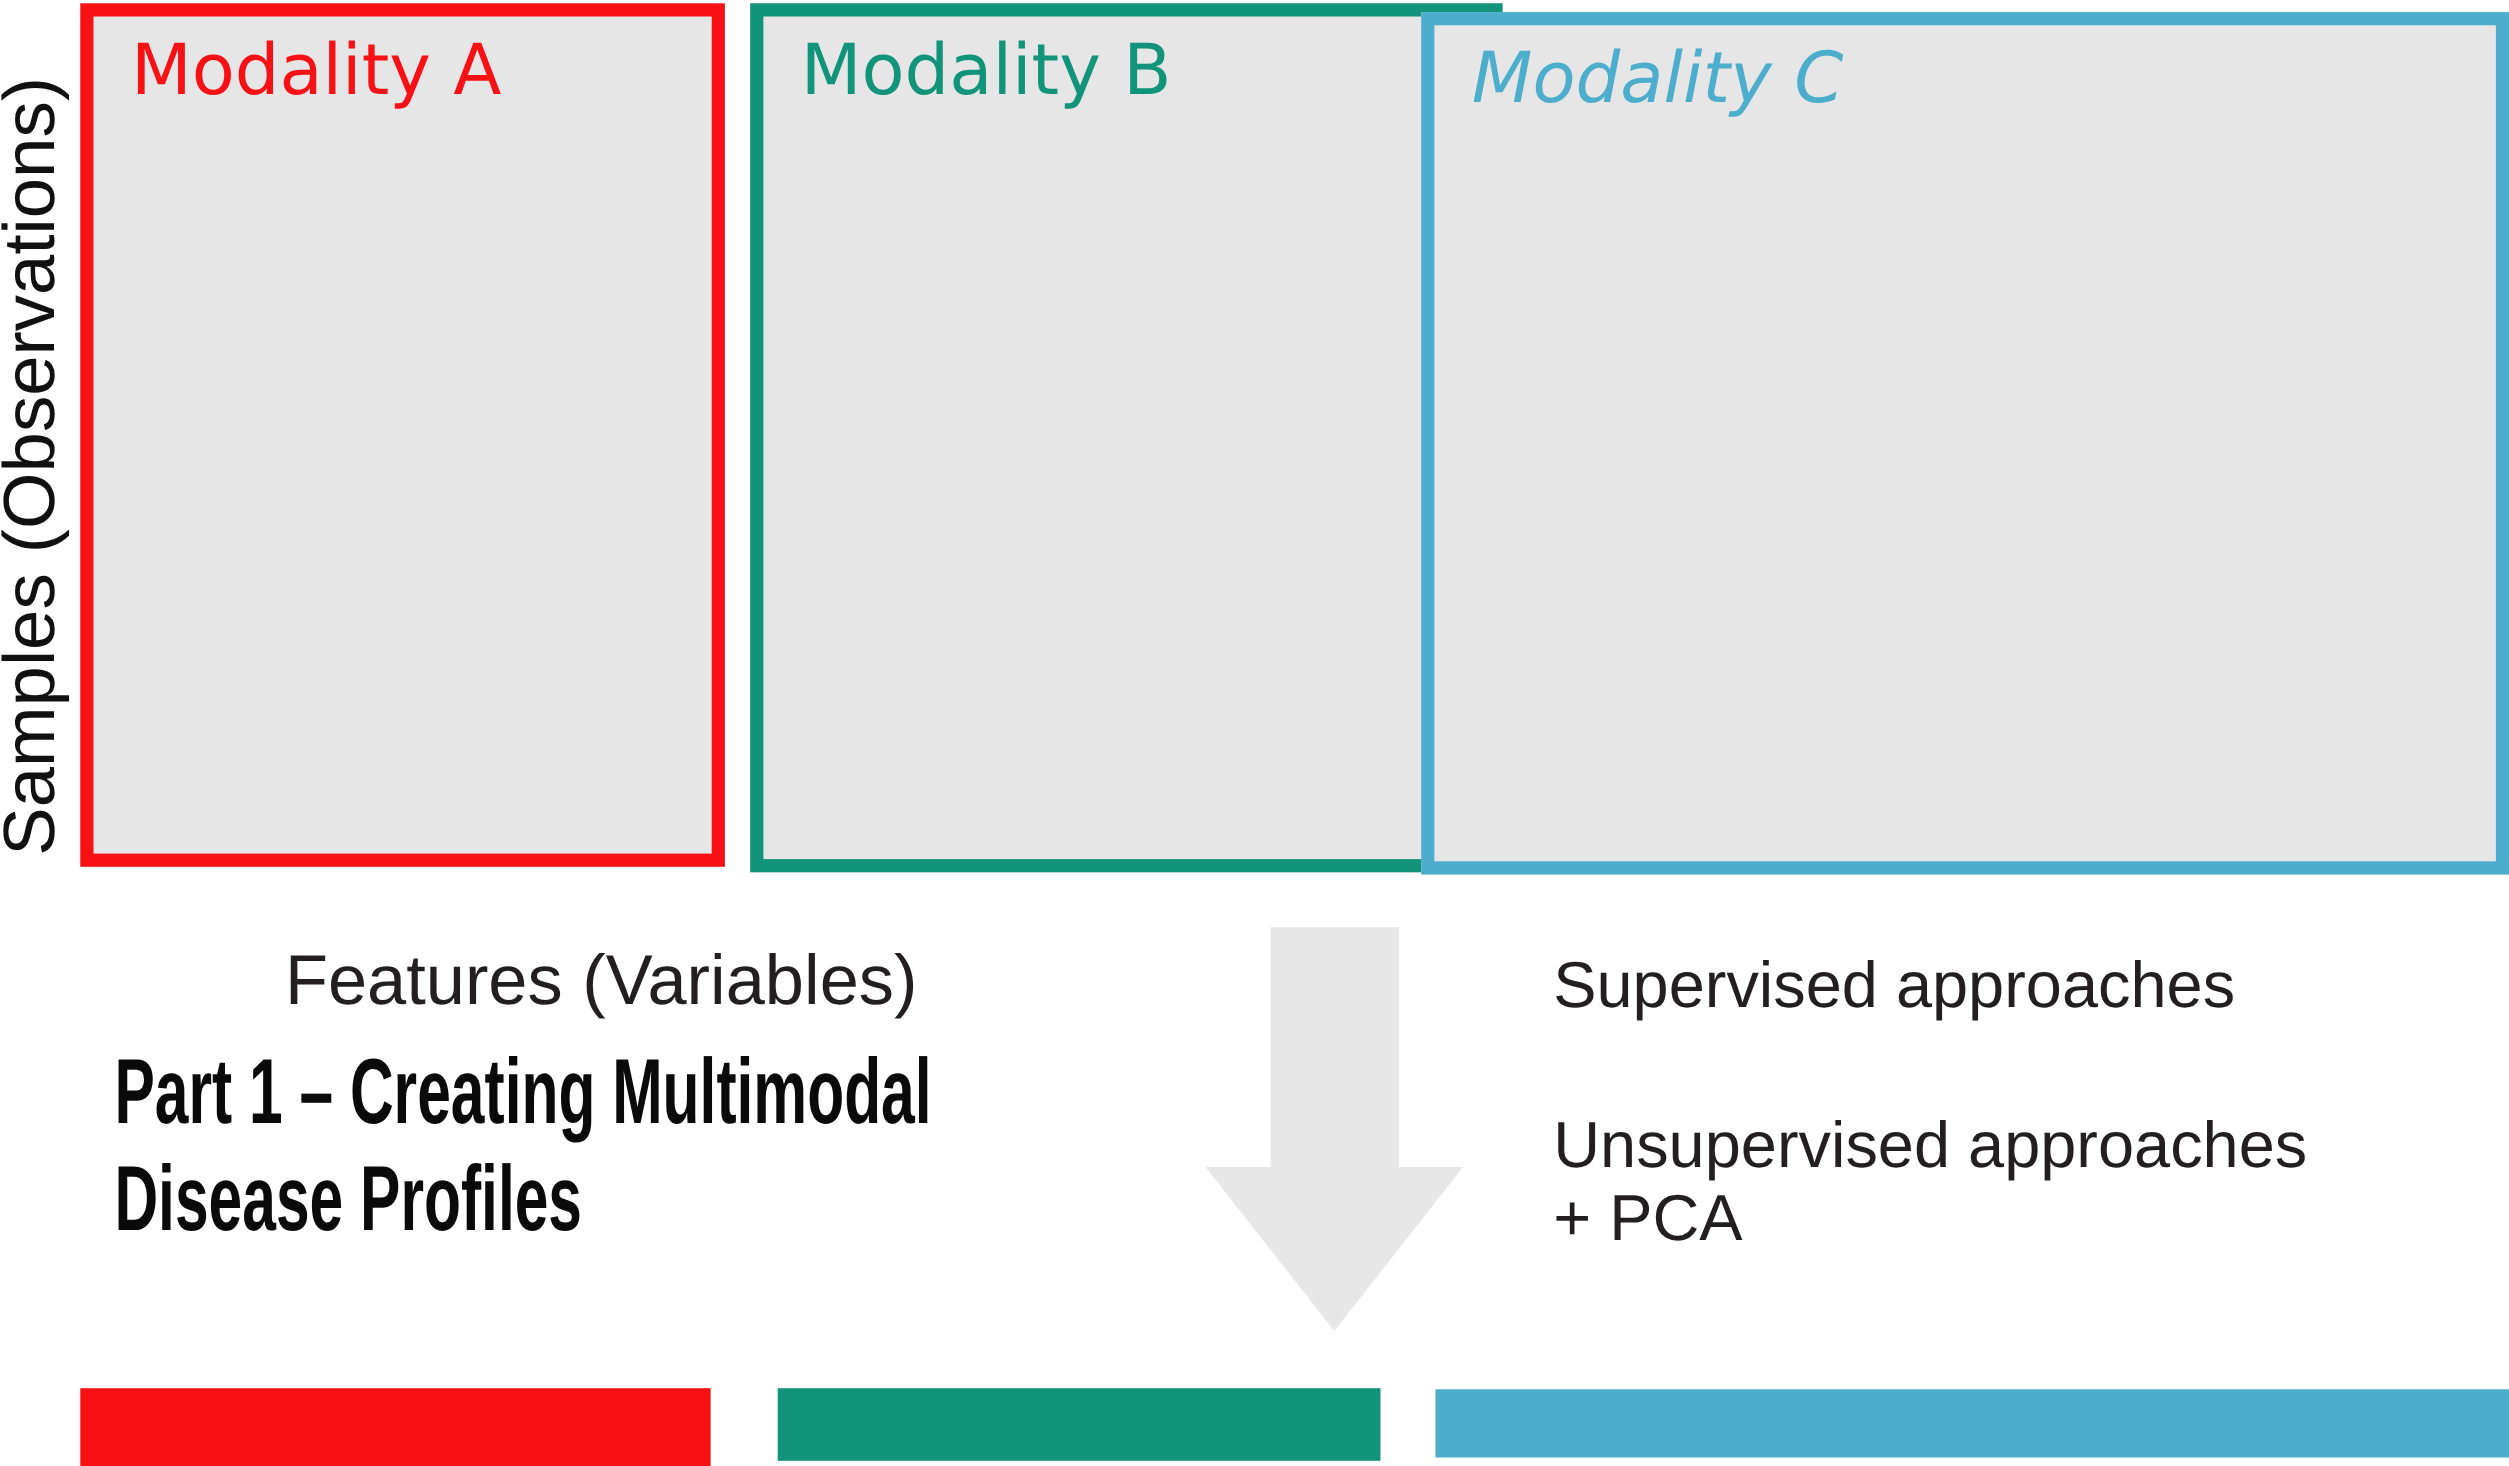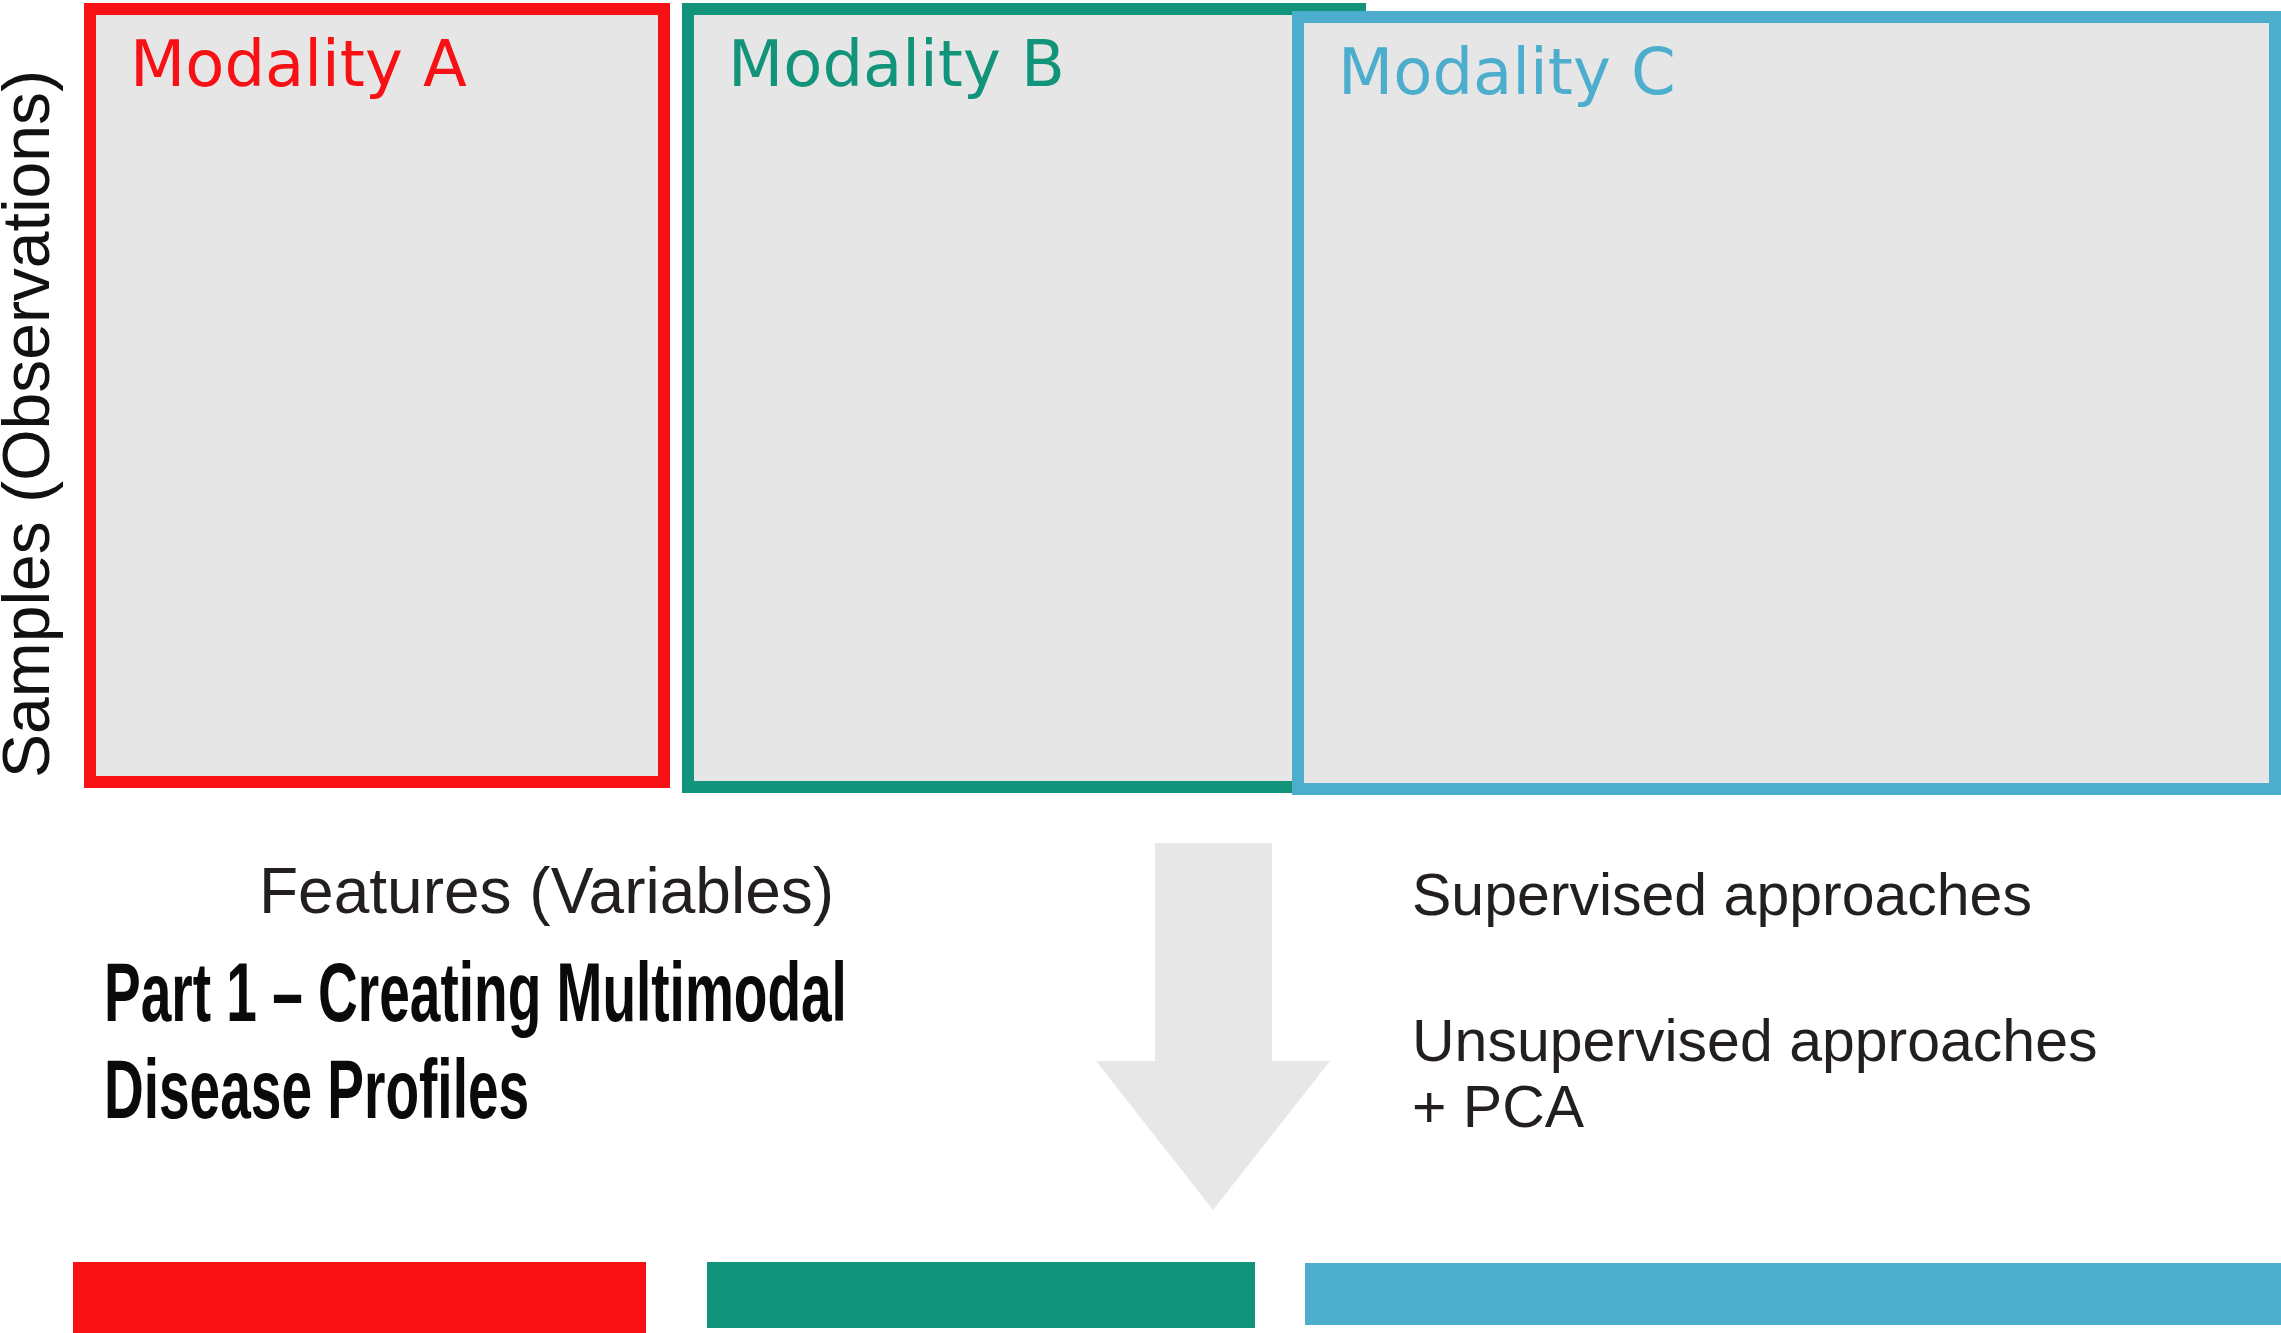--- a/index.html
+++ b/index.html
@@ -11,21 +11,21 @@
     overflow: hidden;
     font-family: "Liberation Sans", sans-serif;
   }
   .modality-box {
     position: absolute;
     background: #e6e6e6;
     box-sizing: border-box;
     border-style: solid;
     border-width: 12px;
   }
-  #box-a { left: 84px;   top: 3px;  width: 586px; height: 785px; }
+  #box-a { left: 73px;   top: 3px;  width: 586px; height: 785px; }
   #box-b { left: 682px;  top: 3px;  width: 684px; height: 790px; }
   #box-c { left: 1292px; top: 11px; width: 989px; height: 784px; }
   .modality-label {
     position: absolute;
     left: 34px;
     top: 12px;
     font-family: "DejaVu Sans", sans-serif;
     font-size: 64px;
     letter-spacing: 0px;
     white-space: nowrap;
@@ -88,21 +88,21 @@
   <div id="y-axis-label">Samples (Observations)</div>
 
   <div id="box-a" class="modality-box" style="border-color: rgb(247, 17, 21);">
     <div class="modality-label" style="color: rgb(247, 17, 21);">Modality A</div>
   </div>
 
   <div id="box-b" class="modality-box" style="border-color: rgb(17, 148, 122);">
     <div class="modality-label" style="color: rgb(17, 148, 122);">Modality B</div>
   </div>
 
-  <div id="box-c" class="modality-box" style="border-color: rgb(77, 173, 205);">
+  <div id="box-c" class="modality-box" style="border-color: rgb(77, 173, 205); font-style: italic;">
     <div class="modality-label" style="color: rgb(77, 173, 205);">Modality C</div>
   </div>
 
   <div id="x-axis-label">Features (Variables)</div>
 
   <div id="part-title">
     <div>Part 1 – Creating Multimodal</div>
     <div>Disease Profiles</div>
   </div>
 

